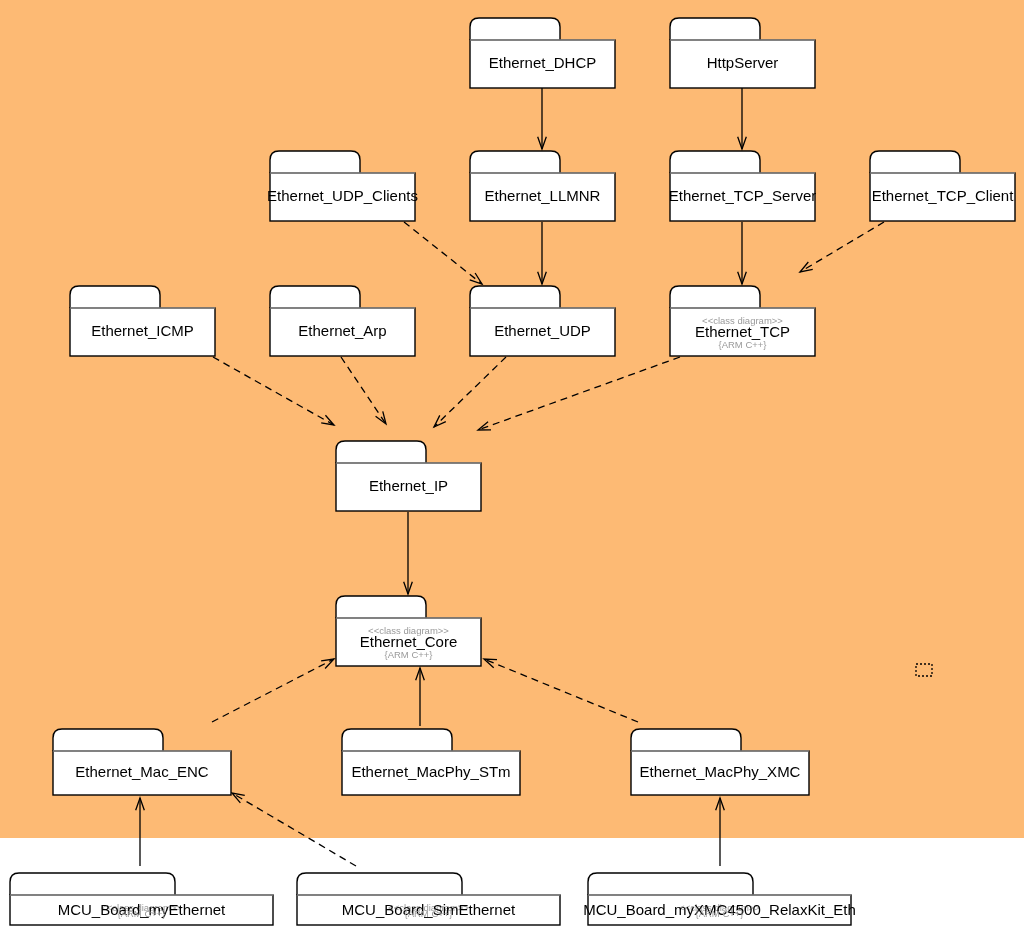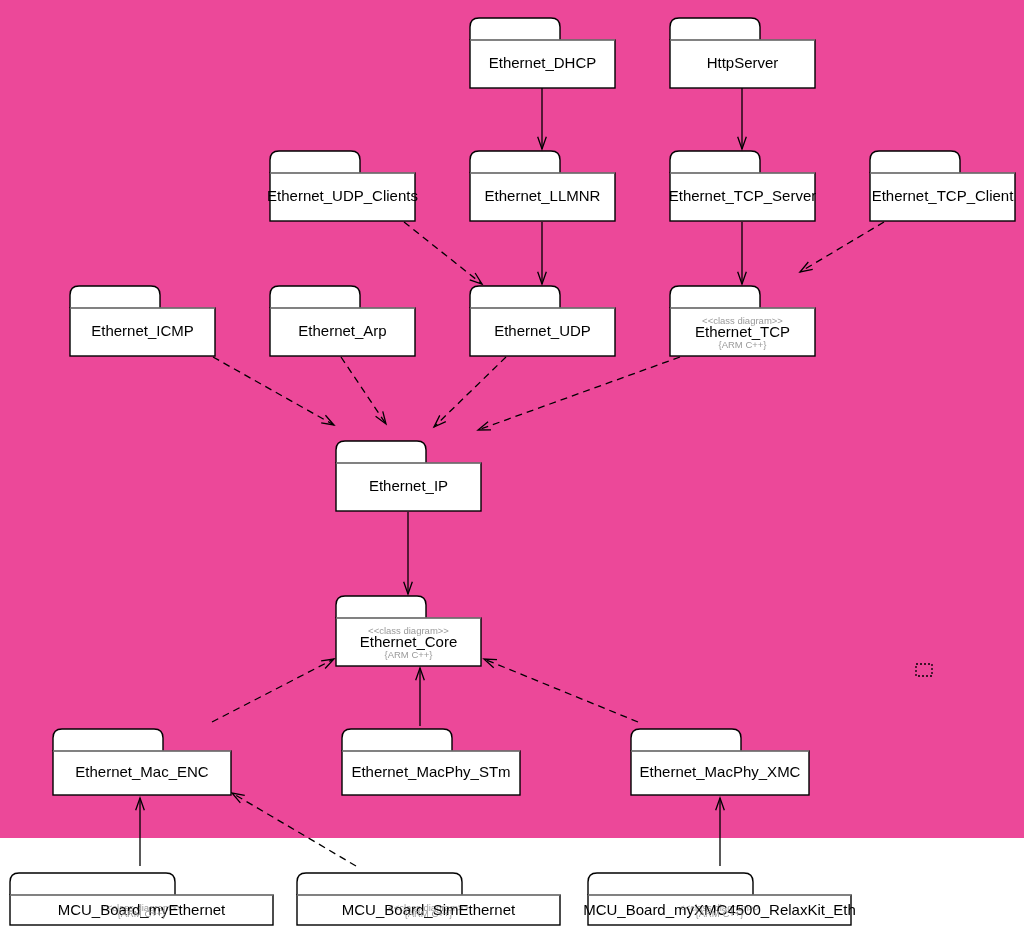--- a/index.html
+++ b/index.html
@@ -10,21 +10,21 @@
   body {
     width: 1024px;
     height: 934px;
     overflow: hidden;
     font-family: "Liberation Sans", sans-serif;
   }
   #diagram-root {
     position: relative;
     width: 1024px;
     height: 838px;
-    background: #ec4899;
+    background: #fdba74;
   }
   svg#uml-svg {
     position: absolute;
     left: 0;
     top: 0;
     width: 1024px;
     height: 934px;
     display: block;
   }
   .pkg-body, .pkg-tab {

